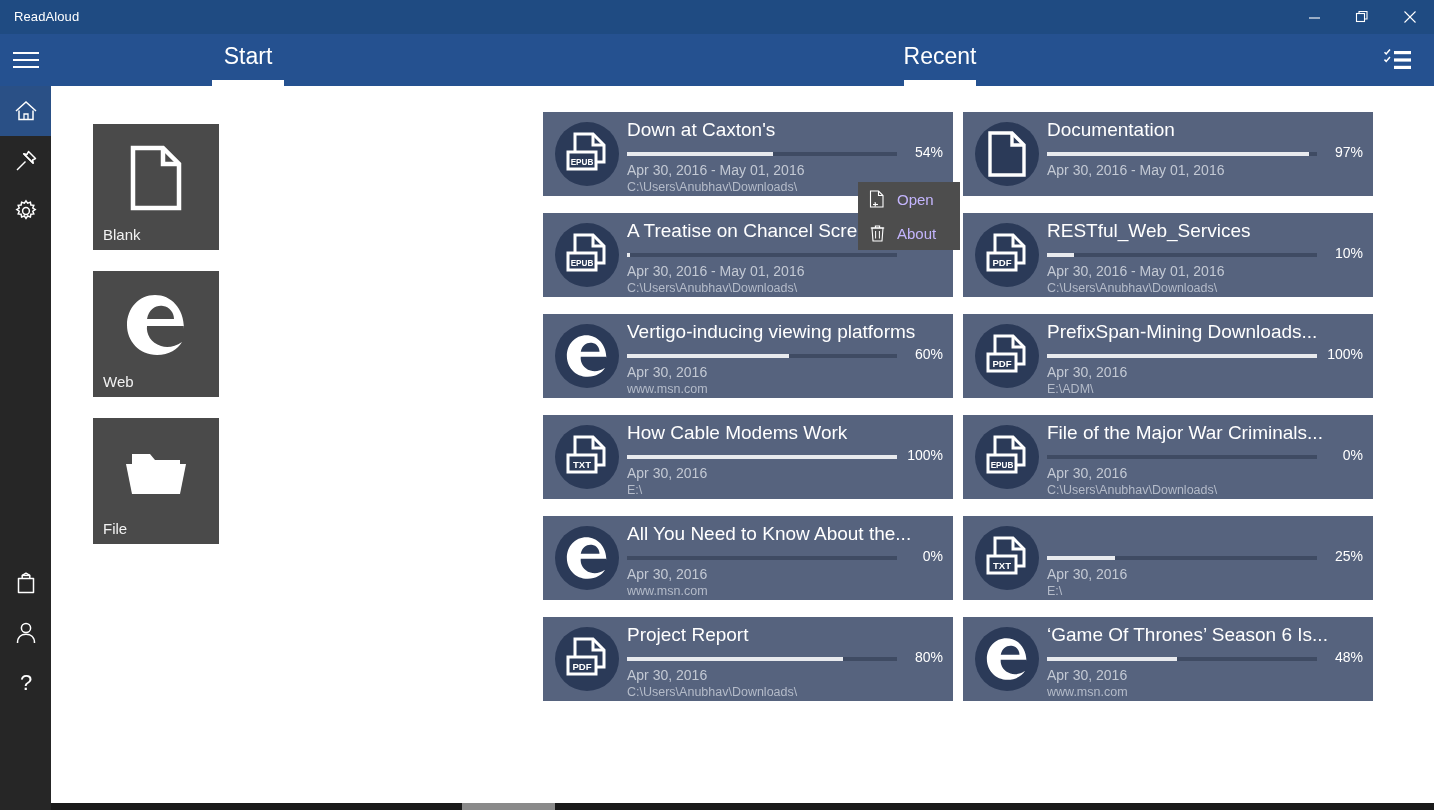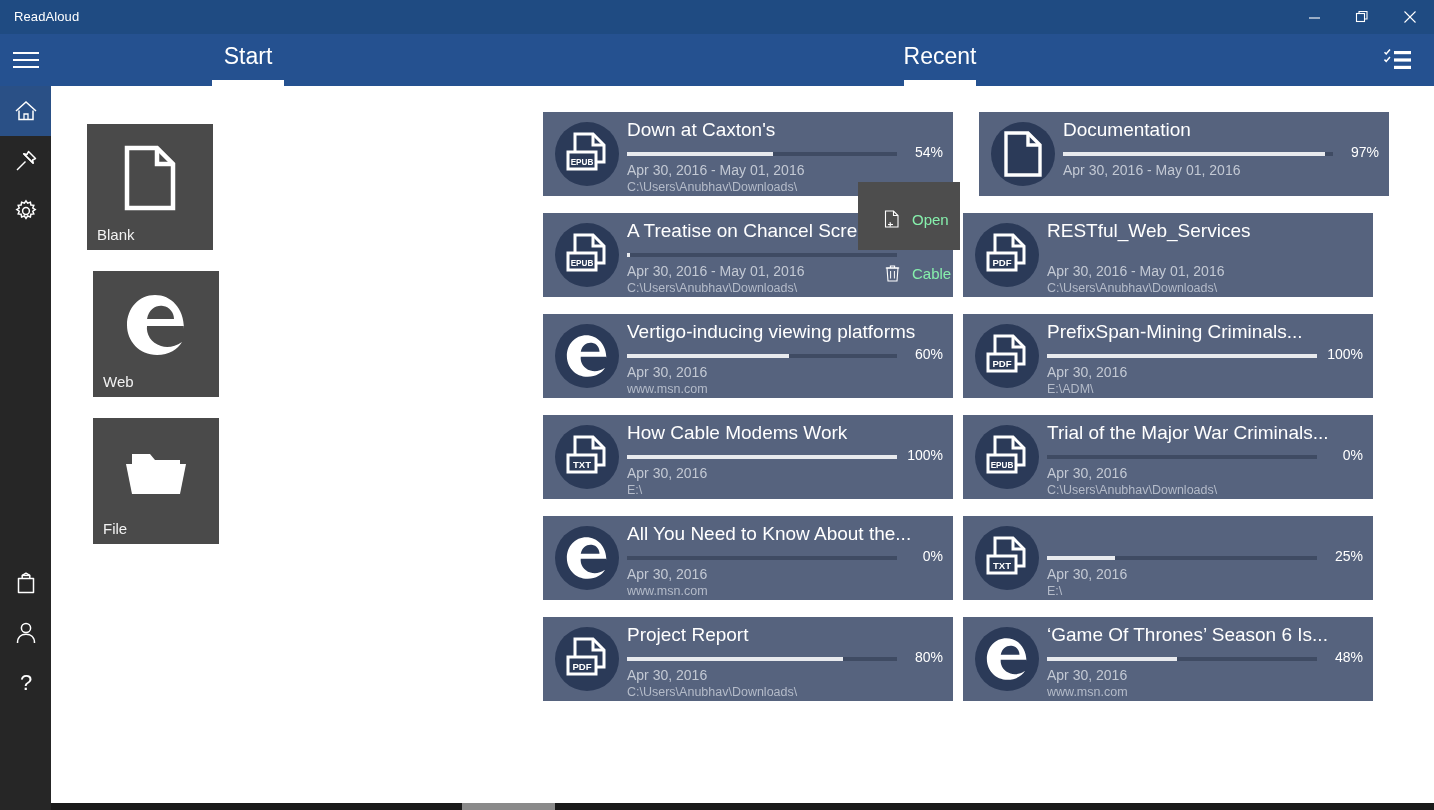--- a/index.html
+++ b/index.html
@@ -100,21 +100,21 @@
   .tile .glyph {
     position: absolute; left: 0; right: 0; top: 18px;
     display: flex; align-items: center; justify-content: center;
     height: 72px;
     color: #ffffff;
   }
   .tile .tile-label {
     position: absolute; left: 10px; bottom: 7px;
     font-size: 15px; color: #f2f2f2;
   }
-  #tile-blank { left: 36px; top: 38px; }
+  #tile-blank { left: 42px; top: 38px; }
   #tile-web   { left: 42px; top: 185px; }
   #tile-file  { left: 42px; top: 332px; }
 
   
   .card {
     position: absolute;
     width: 410px; height: 84px;
     background: #56637e;
     padding: 0;
   }
@@ -165,23 +165,22 @@
     position: absolute;
     left: 807px; top: 96px;
     width: 102px; height: 68px;
     background: #4d4d4d;
     z-index: 40;
   }
   .ctxitem {
     position: relative;
     height: 34px;
     display: flex; align-items: center;
-    color: #86efac; font-size: 15px;
-    padding-left: 22px;
-    margin-top: 20px;
+    color: #c4b5fd; font-size: 15px;
+    padding-left: 7px;
   }
   .ctxitem .ci-icon {
     width: 24px; height: 20px;
     display: flex; align-items: center; justify-content: center;
     margin-right: 8px;
   }
 
   
   .hscroll {
     position: absolute; left: 51px; bottom: 0;
@@ -346,21 +345,21 @@
     <div class="ctitle">Down at Caxton's</div>
     <div class="progrow">
       <div class="track">
         <div class="fill" style="width:145.8px"></div>
       </div>
       <div class="pct">54%</div>
     </div>
     <div class="cdate">Apr 30, 2016 - May 01, 2016</div>
     <div class="cpath">C:\Users\Anubhav\Downloads\</div>
   </div>
-        <div class="card" style="left: 912px; top: 26px; margin-left: 16px;">
+        <div class="card" style="left: 912px; top: 26px;">
     <div class="disc">
     <svg width="40" height="46" viewBox="0 0 40 46">
       <path d="M3 2 H25 L37 14 V44 H3 Z" fill="none" stroke="#fff" stroke-width="3.4"></path>
       <path d="M25 2 V14 H37" fill="none" stroke="#fff" stroke-width="3.4"></path>
     </svg>
           </div>
     <div class="ctitle">Documentation</div>
     <div class="progrow">
       <div class="track">
         <div class="fill" style="width:261.9px"></div>
@@ -392,20 +391,26 @@
         <div class="card" style="left: 912px; top: 127px;">
     <div class="disc">
     <svg width="42" height="44" viewBox="0 0 42 44">
       <path d="M9 2 H27 L38 13 V30 H9 Z" fill="none" stroke="#fff" stroke-width="3"></path>
       <path d="M27 2 V13 H38" fill="none" stroke="#fff" stroke-width="3"></path>
       <rect x="2" y="20" width="28" height="17" fill="#2b3a58" stroke="#fff" stroke-width="3"></rect>
       <text x="16" y="32.5" font-family="Liberation Sans, sans-serif" font-weight="bold" font-size="9.6" fill="#fff" text-anchor="middle">PDF</text>
     </svg>
           </div>
     <div class="ctitle">RESTful_Web_Services</div>
+    <div class="progrow">
+      <div class="track">
+        <div class="fill" style="width:27px"></div>
+      </div>
+      <div class="pct">10%</div>
+    </div>
     <div class="cdate">Apr 30, 2016 - May 01, 2016</div>
     <div class="cpath">C:\Users\Anubhav\Downloads\</div>
   </div>
         <div class="card" style="left: 492px; top: 228px;">
     <div class="disc">
     <svg width="46" height="50" viewBox="0 0 66 72">
       <path d="M61 40 C61 19 48 6 32 6 C16 6 4 19 4 36 C4 52 16 66 34 66 C46 66 55 60 59 53 C52 58 44 59 38 57 C28 54 23 45 24 37 L61 37 Z M24 30 C26 20 33 16 40 17 C47 18 51 24 51 30 Z" fill="#fff"></path>
     </svg>
           </div>
     <div class="ctitle">Vertigo-inducing viewing platforms</div>
@@ -420,21 +425,21 @@
   </div>
         <div class="card" style="left: 912px; top: 228px;">
     <div class="disc">
     <svg width="42" height="44" viewBox="0 0 42 44">
       <path d="M9 2 H27 L38 13 V30 H9 Z" fill="none" stroke="#fff" stroke-width="3"></path>
       <path d="M27 2 V13 H38" fill="none" stroke="#fff" stroke-width="3"></path>
       <rect x="2" y="20" width="28" height="17" fill="#2b3a58" stroke="#fff" stroke-width="3"></rect>
       <text x="16" y="32.5" font-family="Liberation Sans, sans-serif" font-weight="bold" font-size="9.6" fill="#fff" text-anchor="middle">PDF</text>
     </svg>
           </div>
-    <div class="ctitle">PrefixSpan-Mining Criminals...</div>
+    <div class="ctitle">PrefixSpan-Mining Downloads...</div>
     <div class="progrow">
       <div class="track">
         <div class="fill" style="width:270px"></div>
       </div>
       <div class="pct">100%</div>
     </div>
     <div class="cdate">Apr 30, 2016</div>
     <div class="cpath">E:\ADM\</div>
   </div>
         <div class="card" style="left: 492px; top: 329px;">
@@ -458,21 +463,21 @@
   </div>
         <div class="card" style="left: 912px; top: 329px;">
     <div class="disc">
     <svg width="42" height="44" viewBox="0 0 42 44">
       <path d="M9 2 H27 L38 13 V30 H9 Z" fill="none" stroke="#fff" stroke-width="3"></path>
       <path d="M27 2 V13 H38" fill="none" stroke="#fff" stroke-width="3"></path>
       <rect x="2" y="20" width="28" height="17" fill="#2b3a58" stroke="#fff" stroke-width="3"></rect>
       <text x="16" y="32.5" font-family="Liberation Sans, sans-serif" font-weight="bold" font-size="8.2" fill="#fff" text-anchor="middle">EPUB</text>
     </svg>
           </div>
-    <div class="ctitle">Trial of the Major War Criminals...</div>
+    <div class="ctitle">File of the Major War Criminals...</div>
     <div class="progrow">
       <div class="track">
         <div class="fill" style="width:0px"></div>
       </div>
       <div class="pct">0%</div>
     </div>
     <div class="cdate">Apr 30, 2016</div>
     <div class="cpath">C:\Users\Anubhav\Downloads\</div>
   </div>
         <div class="card" style="left: 492px; top: 430px;">
@@ -561,21 +566,21 @@
       <div class="ctxitem">
         <span class="ci-icon">
           <svg width="15" height="18" viewBox="0 0 15 18">
             <path d="M2 4 H13 L12 17 H3 Z" fill="none" stroke="#fff" stroke-width="1.1"></path>
             <line x1="0.8" y1="4" x2="14.2" y2="4" stroke="#fff" stroke-width="1.1"></line>
             <path d="M5.4 4 V2 H9.6 V4" fill="none" stroke="#fff" stroke-width="1.1"></path>
             <line x1="5.6" y1="7" x2="5.6" y2="14.5" stroke="#fff" stroke-width="1"></line>
             <line x1="9.4" y1="7" x2="9.4" y2="14.5" stroke="#fff" stroke-width="1"></line>
           </svg>
         </span>
-        <span>Cable</span>
+        <span>About</span>
       </div>
     </div>
   </div>
 
   <div class="hscroll">
     <div class="thumb"></div>
   </div>
 
 </div>
 

